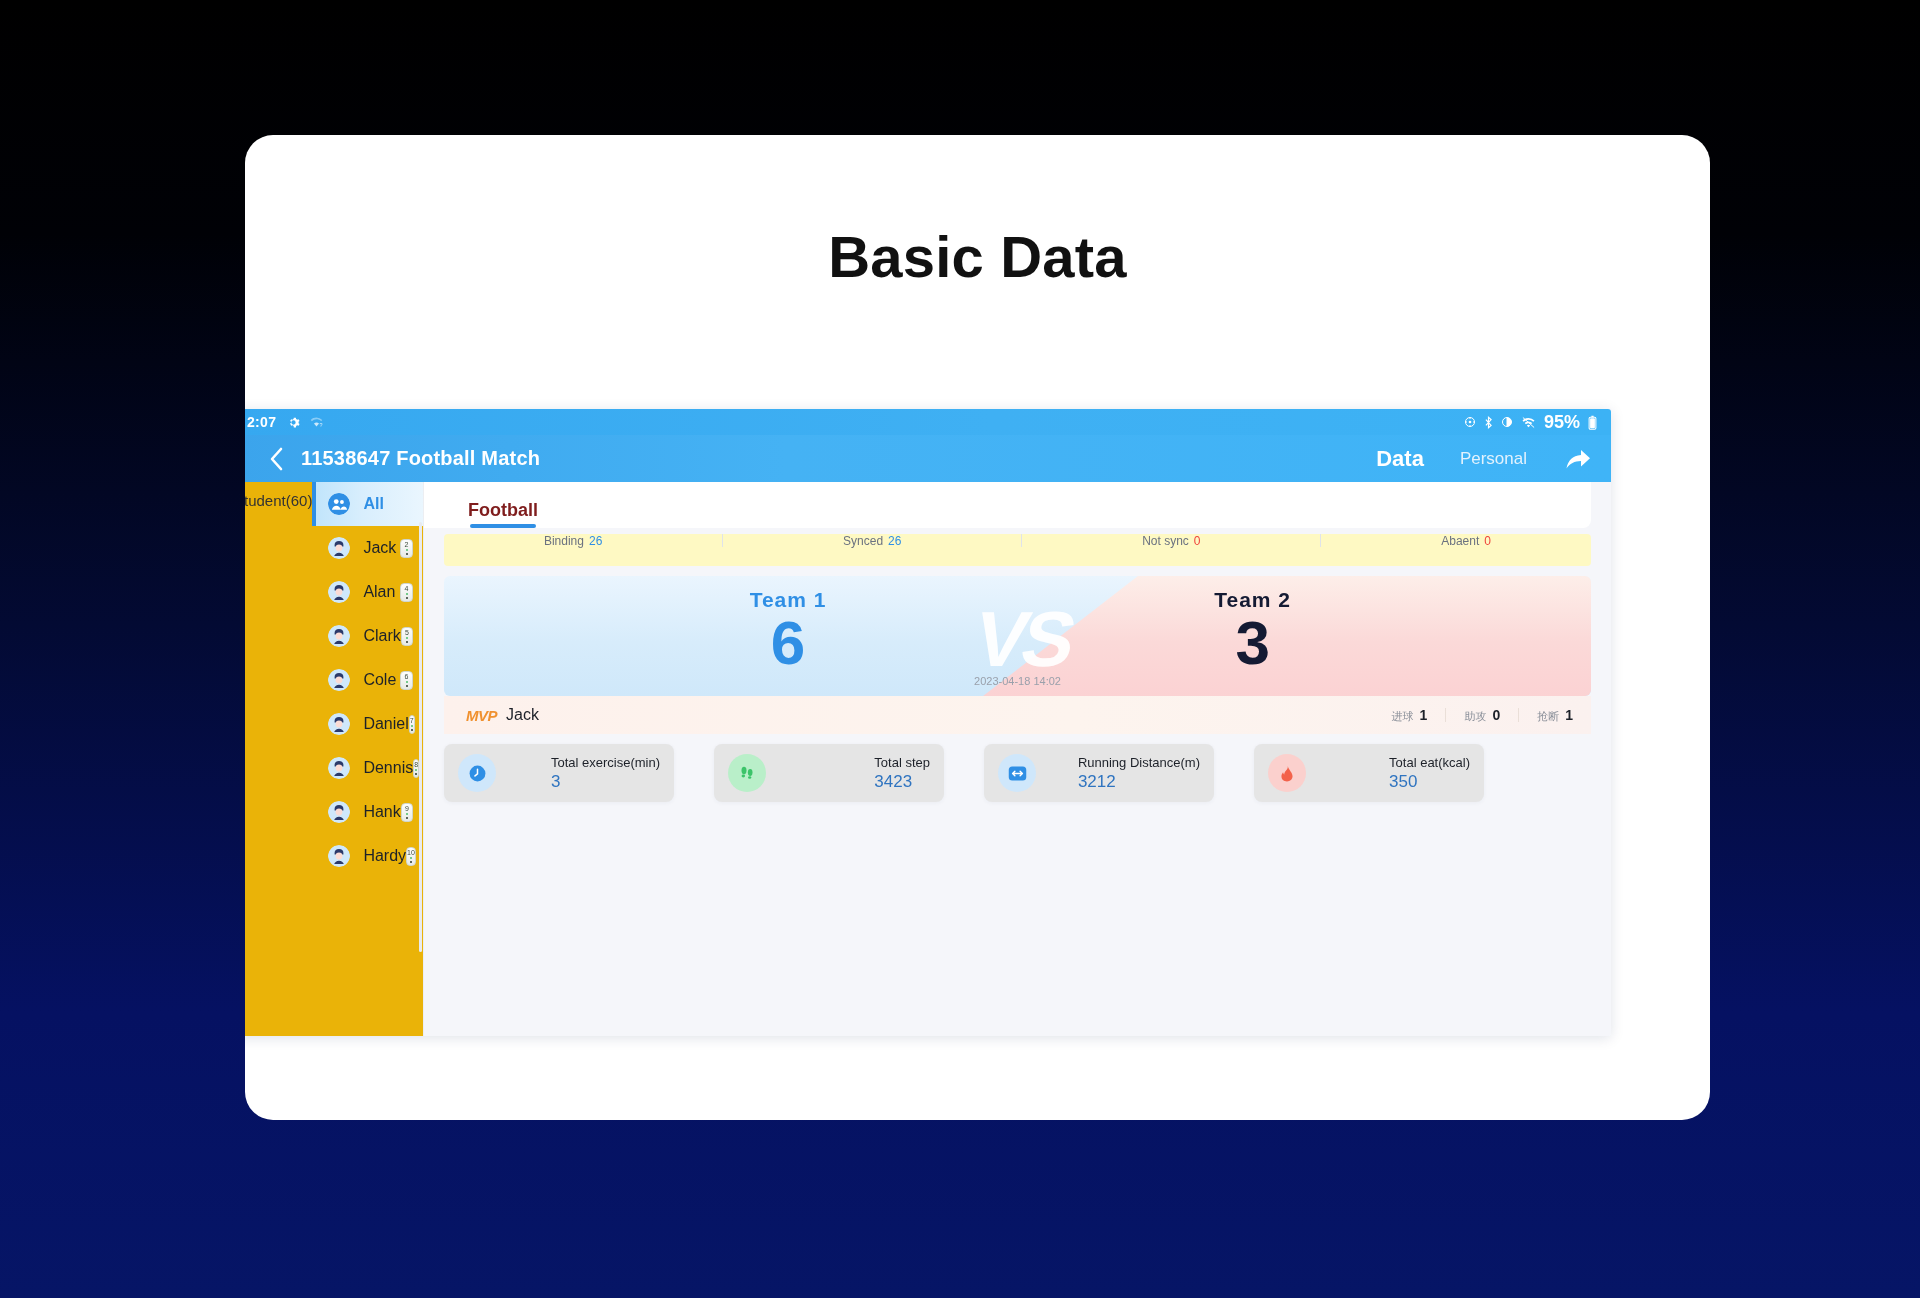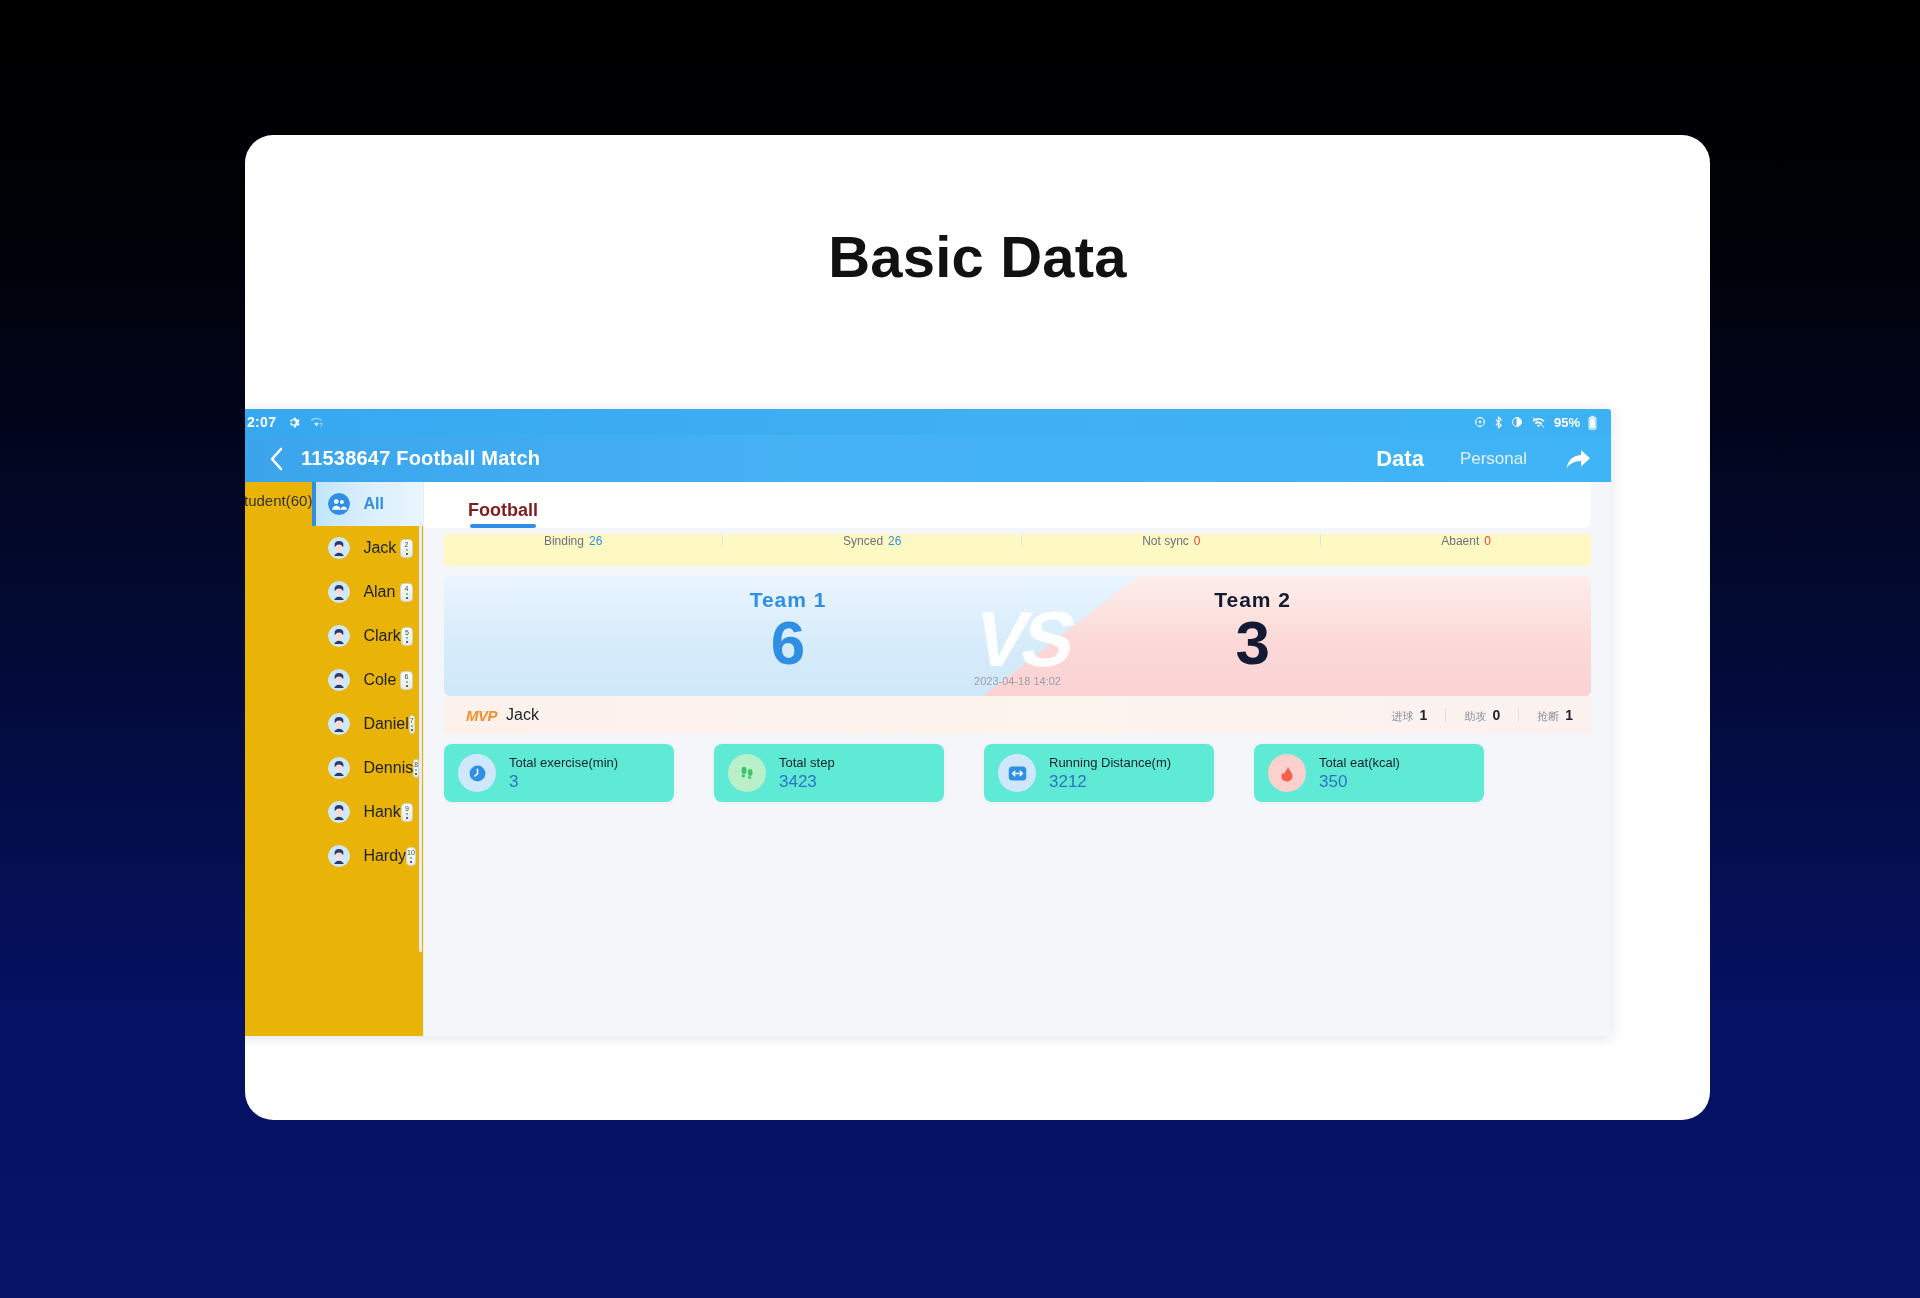--- a/index.html
+++ b/index.html
@@ -29,21 +29,21 @@
     box-shadow:0 2px 14px rgba(10,30,80,.13);
   }
   
   .statusbar{
     height:26px; background:linear-gradient(90deg,#36a8f0 0%,#3fb0f3 55%,#3cb2f5 100%);
     display:flex; align-items:center; padding:0 14px 0 13px; color:#fff;
   }
   .sb-time{ font-size:14px; font-weight:bold; letter-spacing:.3px; }
   .sb-left-icons{ display:flex; align-items:center; gap:9px; margin-left:11px; }
   .sb-right{ margin-left:auto; display:flex; align-items:center; gap:8px; }
-  .sb-batt-txt{ font-size:13px; font-weight:bold; }
+  .sb-batt-txt{ font-size:18px; font-weight:bold; }
   .ic{ display:block; }
   
   .navbar{
     height:47px; background:linear-gradient(90deg,#3ba4ec 0%,#45b2f4 40%,#3fb4f7 100%);
     display:flex; align-items:center; padding:0 18px 0 34px; color:#fff;
   }
   .back-arrow{ width:18px; height:26px; margin-right:15px; cursor:pointer; }
   .nav-title{ font-size:20px; font-weight:bold; letter-spacing:.2px; }
   .nav-right{ margin-left:auto; display:flex; align-items:center; gap:36px; }
   .nav-tab{ font-size:22px; font-weight:bold; color:#fff; cursor:pointer; }
@@ -143,23 +143,24 @@
   .mvp-tag{ font-size:15px; font-weight:bold; font-style:italic; color:#f0912f;
             letter-spacing:-.5px; margin-right:9px; }
   .mvp-name{ font-size:16px; color:#1d2129; }
   .mvp-stats{ margin-left:auto; display:flex; align-items:center; gap:18px; }
   .mvp-stat{ font-size:11px; color:#8a8f99; display:flex; align-items:baseline; gap:6px; }
   .mvp-stat b{ font-size:14px; color:#1d2129; font-weight:bold; }
   .mvp-div{ width:1px; height:14px; background:#eadfd8; }
   
   .metrics{ margin:10px 20px 0 20px; display:flex; flex-wrap:wrap; gap:16px 40px; }
   .mcard{
-    width:230px; height:58px; background:#5eead4; border-radius:8px;
+    width:230px; height:58px; background:#e5e5e5; border-radius:8px;
     display:flex; align-items:center; padding:0 14px; gap:13px;
     box-shadow:0 1px 4px rgba(30,50,90,.05);
+    justify-content:space-between;
   }
   .mic{ width:38px; height:38px; border-radius:50%; display:flex;
         align-items:center; justify-content:center; flex:0 0 auto; }
   .mic.blue{ background:#cfe7fb; } .mic.green{ background:#b9 efc9; background:#b9efc9; }
   .mic.red{ background:#fbd0cd; }
   .mtxt{ display:flex; flex-direction:column; gap:2px; }
   .mlabel{ font-size:13px; color:#1d2129; }
   .mvalue{ font-size:17px; color:#2f74c0; }
 </style>
 </head>

